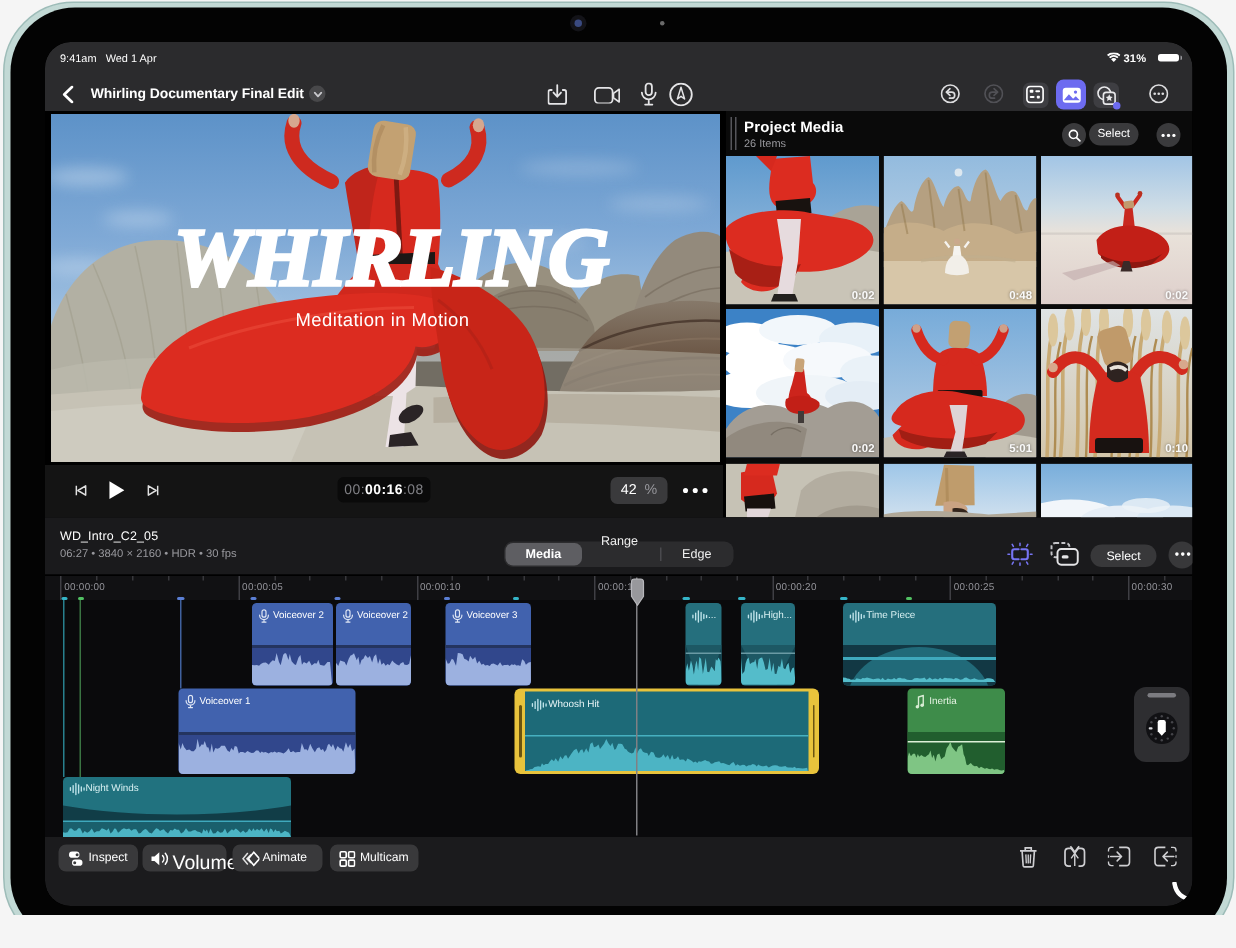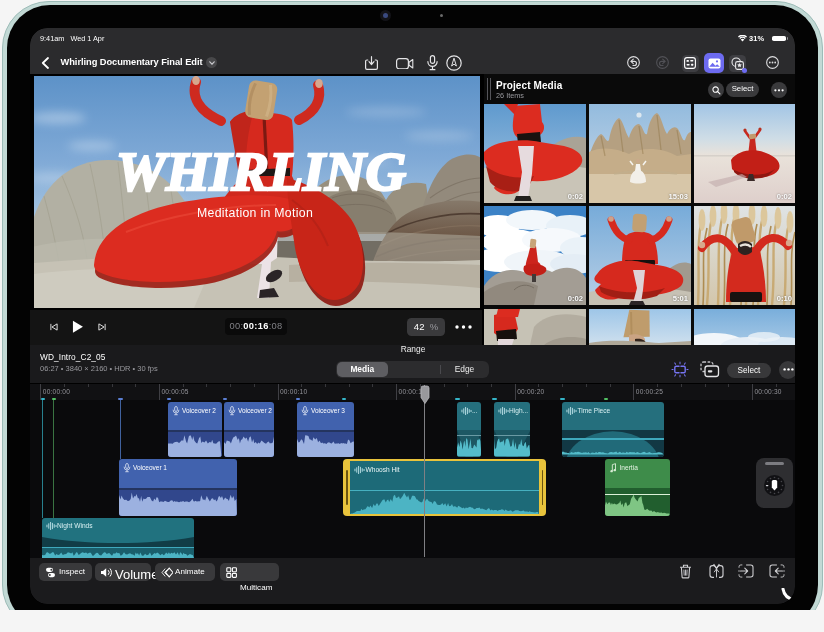--- a/index.html
+++ b/index.html
@@ -260,21 +260,21 @@
 <path d="M0,52 C4,40 8,32 12,30 C16,32 18,40 20,36 C22,24 26,16 30,14 C34,16 36,28 40,34 C42,26 46,20 50,20 C54,22 55,32 58,30 C60,18 64,10 68,9 C72,11 74,24 78,30 C81,24 85,22 88,24 C92,28 93,38 96,36 C98,30 100,28 102,28 L102,64 L0,64 Z" fill="#b5a081"></path>
 <path d="M0,64 L0,48 C12,42 28,44 40,50 C54,42 74,44 88,52 L102,50 L102,74 L0,74 Z" fill="#c5ad89"></path>
 <path d="M12,32 L16,52 M30,16 L34,48 M50,22 L54,50 M68,11 L72,46 M88,26 L92,50" stroke="#8f7547" stroke-width="1.3" opacity="0.45"></path>
 <rect x="0" y="70" width="102" height="29" fill="#d7c6a8"></rect>
 <path d="M25,70 C45,66 65,66 88,70" stroke="#bfae8e" stroke-width="2" fill="none" opacity="0.55"></path>
 <path d="M47,60 L51,60 L52,67 L46,67 Z" fill="#f5f3ef"></path>
 <path d="M41,78 C41,71 44,66 49,66 C54,66 57,71 57,78 C52,80 46,80 41,78 Z" fill="#f2efe9"></path>
 <path d="M44,61 L41,57 M54,61 L57,57" stroke="#f5f3ef" stroke-width="1.5"></path>
 <circle cx="49" cy="57" r="2" fill="#caa98c"></circle>
 </svg>
-        <div class="a" style="right:3px;bottom:2px;font-size:7.6px;font-weight:bold;color:#fafafa;text-shadow:0 0 2px rgba(0,0,0,.5)">15:03</div>
+        <div class="a" style="right:3px;bottom:2px;font-size:7.6px;font-weight:bold;color:#fafafa;text-shadow:0 0 2px rgba(0,0,0,.5)">0:48</div>
       </div>
       <div class="a" style="left:664px;top:76px;width:101px;height:99px;overflow:hidden">
         <svg width="101" height="99" viewBox="0 0 101 99">
           <defs>
             <linearGradient id="t3s" x1="0" y1="0" x2="0" y2="1">
               <stop offset="0" stop-color="#a2c5e5"></stop>
               <stop offset="0.35" stop-color="#cfdde6"></stop>
               <stop offset="0.52" stop-color="#e9e2da"></stop>
               <stop offset="1" stop-color="#decfcb"></stop>
             </linearGradient>
@@ -435,21 +435,21 @@
 <ellipse cx="54" cy="38" rx="28" ry="10" fill="#e6eef6"></ellipse>
 <ellipse cx="88" cy="36" rx="24" ry="8" fill="#dce9f4"></ellipse>
 <ellipse cx="70" cy="28" rx="16" ry="5" fill="#ecf2f8" opacity="0.8"></ellipse>
         </svg>
       </div>
 <div class="a" style="left:0;top:317px;width:765px;height:38px;background:#1a1a1c"></div>
 <div class="a" style="left:10px;top:324px;font-size:8.3px;font-weight:normal;color:#fff;letter-spacing:0.1px">WD_Intro_C2_05</div>
 <div class="a" style="left:10px;top:336px;font-size:7.5px;color:#98989d">06:27 • 3840 × 2160 • HDR • 30 fps</div>
 <div class="a" style="left:306px;top:332.5px;width:153px;height:17.5px;border-radius:6px;background:#2c2c2e"></div>
 <div class="a" style="left:307px;top:333.5px;width:50.5px;height:15.5px;border-radius:5px;background:#5e5e62;color:#fff;font-size:8.4px;font-weight:bold;text-align:center;line-height:15.5px">Media</div>
-<div class="a" style="left:358px;top:313px;width:50px;height:17.5px;color:#eee;font-size:8.4px;text-align:center;line-height:17.5px">Range</div>
+<div class="a" style="left:358px;top:324px;width:50px;height:17.5px;color:#eee;font-size:8.4px;text-align:center;line-height:17.5px">Range</div>
 <div class="a" style="left:409.5px;top:336.5px;width:1px;height:9.5px;background:#4a4a4e"></div>
 <div class="a" style="left:410px;top:332.5px;width:49px;height:17.5px;color:#eee;font-size:8.4px;text-align:center;line-height:17.5px">Edge</div>
 <svg class="ic" style="left:640.5px;top:332.5px" width="18" height="17" viewBox="0 0 19 18">
  <g stroke="#7674f2" stroke-width="1.5" fill="none" stroke-linecap="round">
  <path d="M8.5 5.5 L5.5 5.5 Q4 5.5 4 7 L4 11 Q4 12.5 5.5 12.5 L8.5 12.5"></path>
  <path d="M10.5 5.5 L13.5 5.5 Q15 5.5 15 7 L15 11 Q15 12.5 13.5 12.5 L10.5 12.5"></path>
  <path d="M9.5 1.2 L9.5 2.8 M9.5 15.2 L9.5 16.8 M4 2 L4.8 3.4 M15 2 L14.2 3.4 M4 16 L4.8 14.6 M15 16 L14.2 14.6 M1 9 L2.2 9 M16.8 9 L18 9" stroke-width="1.1"></path>
  </g>
 </svg>
 <svg class="ic" style="left:670px;top:332.5px" width="20" height="17" viewBox="0 0 20 17">
@@ -713,21 +713,21 @@
       </div>
       <div class="a" style="left:190px;top:534.5px;width:58.5px;height:18.5px;border-radius:5px;background:#39393b">
     <svg class="a" style="left:6px;top:4px" width="11" height="11" viewBox="0 0 11 11">
           <g fill="none" stroke="#fff" stroke-width="1.1">
             <rect x="0.8" y="0.8" width="4" height="4" rx="0.8"></rect>
             <rect x="6.4" y="0.8" width="4" height="4" rx="0.8"></rect>
             <rect x="0.8" y="6.4" width="4" height="4" rx="0.8"></rect>
             <rect x="6.4" y="6.4" width="4" height="4" rx="0.8"></rect>
           </g>
         </svg>
-        <div class="a" style="left:20px;top:20px;font-size:8.1px;color:#fff">Multicam</div>
+        <div class="a" style="left:20px;top:4px;font-size:8.1px;color:#fff">Multicam</div>
       </div>
 <svg class="a" style="left:649px;top:536px" width="13" height="15" viewBox="0 0 13 15">
         <g stroke="#cfcfd2" stroke-width="1.1" fill="none">
           <path d="M1 3.2 L12 3.2 M4.5 3 L4.5 1.2 L8.5 1.2 L8.5 3"></path>
           <path d="M2.4 3.4 L3.1 13.1 Q3.2 13.9 4 13.9 L9 13.9 Q9.8 13.9 9.9 13.1 L10.6 3.4" stroke-linejoin="round"></path>
           <path d="M4.9 5.6 L5.2 11.6 M6.5 5.6 L6.5 11.6 M8.1 5.6 L7.8 11.6" stroke-width="0.9"></path>
         </g>
       </svg>
 <svg class="a" style="left:678px;top:535px" width="17" height="16" viewBox="0 0 17 16">
         <g stroke="#cfcfd2" stroke-width="1.15" fill="none">

